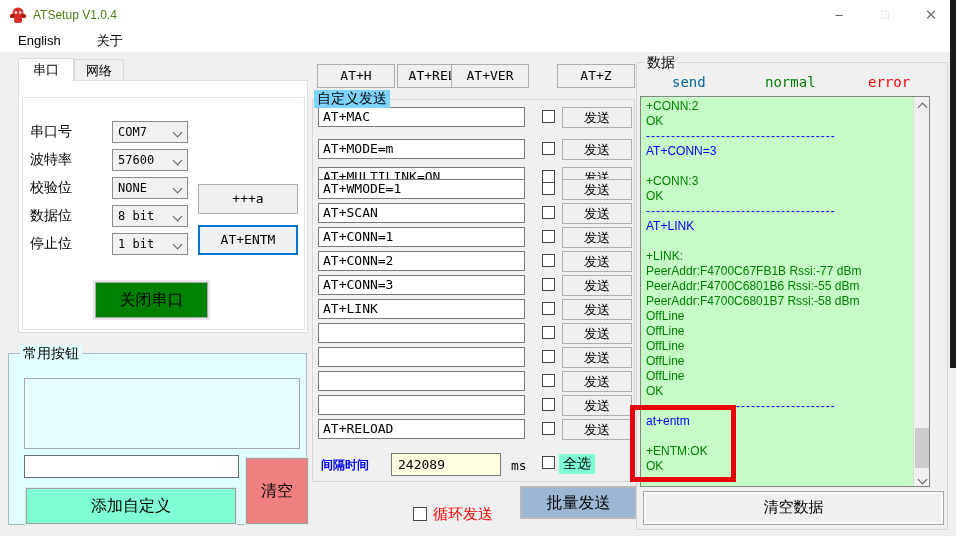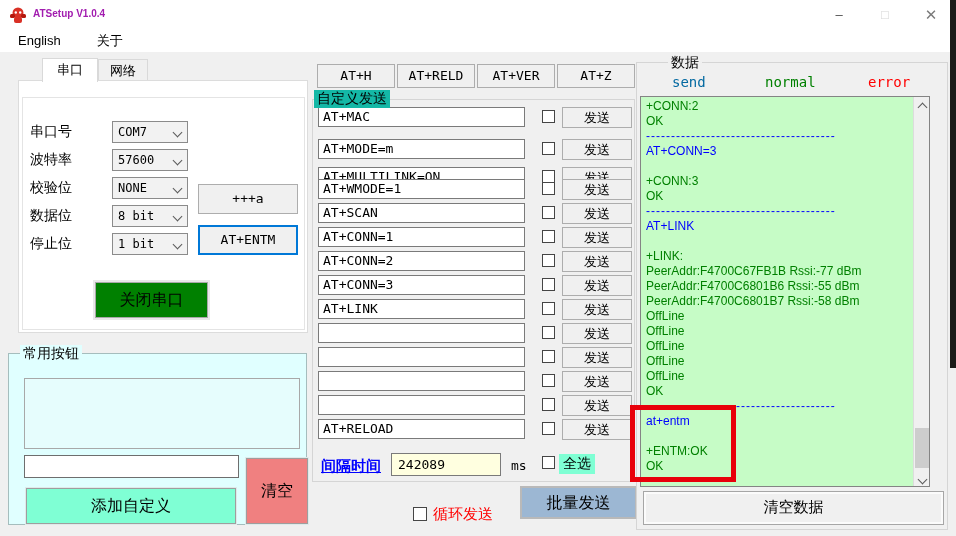--- a/index.html
+++ b/index.html
@@ -6,31 +6,31 @@
   body{
     width:956px;height:536px;position:relative;overflow:hidden;
     background:#f0f0f0;
     font-family:"Liberation Sans","DejaVu Sans",sans-serif;
     color:#000;
   }
   .abs{position:absolute;}
   
   .titlebar{position:absolute;left:0;top:0;width:956px;height:30px;background:#ffffff;}
   .app-icon{position:absolute;left:9px;top:6px;width:18px;height:18px;}
-  .title-text{position:absolute;left:33px;top:8px;font-size:10px;color:#a21caf;font-weight:bold;}
+  .title-text{position:absolute;left:33px;top:8px;font-size:12px;color:#4d7c0f;}
   .win-btn{position:absolute;top:0;width:46px;height:30px;text-align:center;line-height:30px;font-size:13px;}
   .win-min{left:816px;color:#4d4d4d;}
   .win-max{left:862px;color:#d6d6d6;}
   .win-close{left:908px;color:#7a7a7a;font-size:15px;}
   
   .menubar{position:absolute;left:0;top:30px;width:950px;height:22px;background:#ffffff;font-size:13px;}
   .menu-item{display:inline-block;padding:0 18px;line-height:22px;}
   
   .tab{position:absolute;height:22px;line-height:22px;font-size:13px;text-align:center;
-       border:1px solid #d9d9d9;background:#f0f0f0;box-sizing:border-box;margin-left:24px;}
+       border:1px solid #d9d9d9;background:#f0f0f0;box-sizing:border-box;}
   .tab.active{background:#ffffff;border-bottom:none;height:24px;z-index:3;}
   .tab-panel{position:absolute;left:18px;top:80px;width:290px;height:253px;background:#ffffff;
        border:1px solid #dcdcdc;box-sizing:border-box;z-index:2;}
   .inner-frame{position:absolute;left:3px;top:16px;width:281px;height:231px;border:1px solid #e4e4e4;}
   .field-label{position:absolute;left:11px;font-size:14px;}
   .combo{position:absolute;left:93px;width:76px;height:22px;box-sizing:border-box;
        background:#f2f2f2;border:1px solid #8b8b8b;
        font-family:"DejaVu Sans Mono",monospace;font-size:12px;line-height:20px;padding-left:5px;}
   .combo .chev{position:absolute;right:6px;top:7px;}
   .chev{display:inline-block;width:6px;height:6px;border-right:1.4px solid #5a5a5a;border-bottom:1.4px solid #5a5a5a;transform:rotate(45deg);}
@@ -51,45 +51,45 @@
        background:#e6fdfd;border:1px solid #a8a8a8;}
   .common-input{position:absolute;left:15px;top:101px;width:215px;height:23px;box-sizing:border-box;
        background:#ffffff;border:1px solid #6e6e6e;}
   .btn-add-custom{position:absolute;left:17px;top:134px;width:210px;height:36px;line-height:34px;
        background:var(--mint);font-size:16px;border:1px solid #9e9e9e;box-shadow:0 0 0 1px #dfeaea;}
   .btn-clear{position:absolute;left:237px;top:104px;width:62px;height:66px;line-height:64px;
        background:var(--salmon);font-size:16px;border:1px solid #9e9e9e;box-shadow:0 0 0 1px #dfeaea;}
   
   .quick-btn{position:absolute;top:64px;width:78px;height:24px;line-height:22px;
        font-family:"DejaVu Sans Mono",monospace;font-size:13px;}
-  .cs-label{left:314px;top:90px;background:#14b8a6;z-index:2;}
+  .cs-label{left:314px;top:90px;background:#7dd3fc;z-index:2;}
   .cs-box{position:absolute;left:312px;top:99px;width:323px;height:383px;box-sizing:border-box;
        border:1px solid #d5d5d5;}
   .cmd-row{position:absolute;left:0;width:100%;height:22px;}
   .cmd-input{position:absolute;left:5px;top:0;width:207px;height:20px;box-sizing:border-box;
        background:#ffffff;border:1px solid #7a7a7a;
        font-family:"DejaVu Sans Mono",monospace;font-size:13px;line-height:18px;padding:0 4px;}
   .checkbox{position:absolute;width:13px;height:13px;box-sizing:border-box;background:#ffffff;border:1px solid #454545;}
   .cmd-check{left:229px;top:3px;}
   .btn-send{position:absolute;left:249px;top:0;width:70px;height:21px;line-height:19px;font-size:13px;}
-  .interval-label{position:absolute;left:8px;top:357px;font-size:15px;font-weight:bold;color:var(--send-blue);text-decoration:underline;}
+  .interval-label{position:absolute;left:8px;top:357px;font-size:12px;font-weight:bold;color:var(--send-blue);}
   .interval-input{position:absolute;left:78px;top:353px;width:110px;height:23px;box-sizing:border-box;
        background:var(--pale-yellow);border:1px solid #7a7a7a;
        font-family:"DejaVu Sans Mono",monospace;font-size:13px;line-height:21px;padding-left:6px;}
   .interval-unit{position:absolute;left:198px;top:358px;font-family:"DejaVu Sans Mono",monospace;font-size:13px;}
   .selall-check{left:229px;top:356px;}
   .selall-label{position:absolute;left:246px;top:354px;background:var(--mint);font-size:14px;padding:1px 4px;}
   .loop-check{position:absolute;left:413px;top:507px;width:14px;height:14px;}
   .loop-label{position:absolute;left:433px;top:505px;color:var(--error-red);font-size:15px;}
   .btn-batch{position:absolute;left:520px;top:486px;width:117px;height:33px;line-height:29px;
        background:var(--batch-blue);font-size:16px;border:2px solid #b9b9b9;}
   
   .data-box{position:absolute;left:636px;top:62px;width:312px;height:468px;box-sizing:border-box;
        border:1px solid #d5d5d5;}
-  .data-label{left:644px;top:54px;background:#f0f0f0;z-index:2;margin-left:24px;}
+  .data-label{left:644px;top:54px;background:#f0f0f0;z-index:2;}
   .legend{position:absolute;top:74px;font-family:"DejaVu Sans Mono",monospace;font-size:14px;}
   .log-area{position:absolute;left:640px;top:96px;width:290px;height:391px;box-sizing:border-box;
        border:1px solid #848484;background:var(--log-bg);}
   .log-lines{position:absolute;left:5px;top:2px;right:18px;bottom:0;overflow:hidden;
        font-size:12px;line-height:15px;white-space:pre;}
   .log-line{height:15px;}
   .lk-normal{color:var(--normal-green);}
   .lk-send{color:var(--send-blue);}
   .lk-separator{color:var(--send-blue);letter-spacing:1px;}
   .scrollbar{position:absolute;right:0;top:0;width:16px;height:100%;background:#f0f0f0;border-left:1px solid #dcdcdc;box-sizing:border-box;}
@@ -152,21 +152,21 @@
 <div class="common-box">
   <div class="common-list"></div>
   <div class="common-input"></div>
   <div class="btn btn-clear">清空</div>
   <div class="btn btn-add-custom">添加自定义</div>
 </div>
 
 <div id="quick-buttons">
     <div class="btn quick-btn" style="left: 317px;">AT+H</div>
     <div class="btn quick-btn" style="left: 397px;">AT+RELD</div>
-    <div class="btn quick-btn" style="left: 477px; text-align: center;">AT+VER</div>
+    <div class="btn quick-btn" style="left: 451px; text-align: center;">AT+VER</div>
     <div class="btn quick-btn" style="left: 557px;">AT+Z</div>
   </div>
 
 <span class="group-label cs-label abs">自定义发送</span>
 <div class="cs-box">
   <div id="cmd-rows">
       <div class="cmd-row" style="top: 7px;">
         <div class="cmd-input">AT+MAC</div>
         <div class="checkbox cmd-check"></div>
         <div class="btn btn-send">发送</div>

